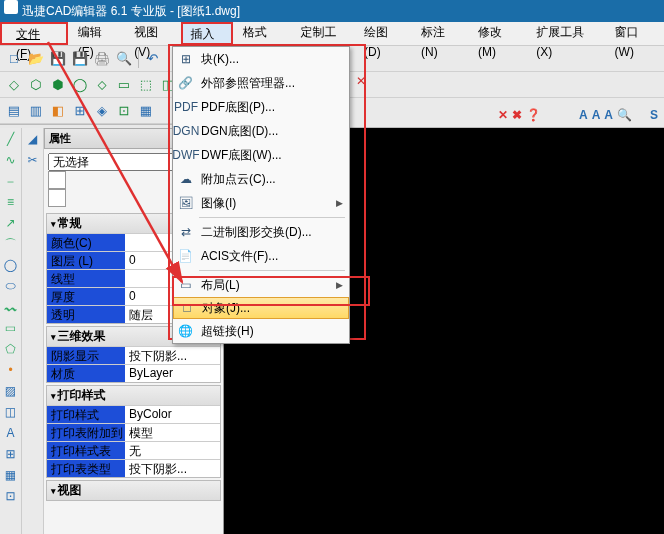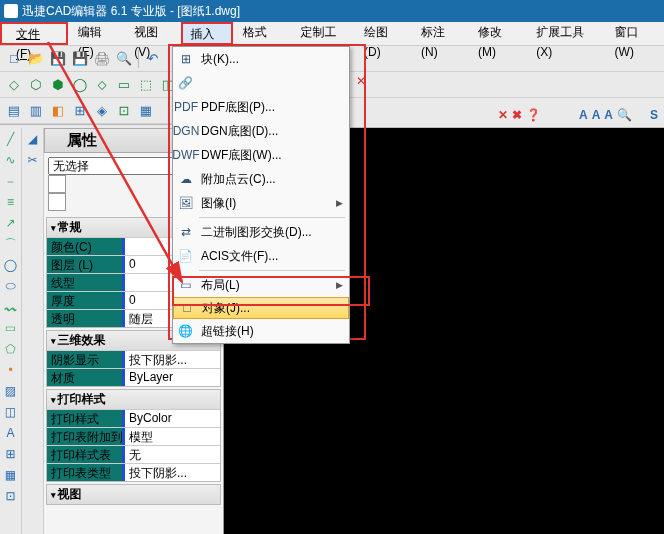--- a/index.html
+++ b/index.html
@@ -1,19 +1,19 @@
 <!DOCTYPE html>
 <html><head>
 <meta charset="utf-8">
 <style>
 * { margin: 0; padding: 0; box-sizing: border-box; font-family: "Microsoft YaHei", "SimSun", sans-serif; }
 body { width: 664px; height: 534px; background: #e8e8e8; overflow: hidden; font-size: 12px; position: relative; }
 
 
-.titlebar { background: #1a6da8; color: #fff; height: 22px; line-height: 22px; padding-left: 4px; display: flex; align-items: center; gap: 4px; }
+.titlebar { background: #1a6da8; color: #fff; height: 22px; line-height: 22px; padding-left: 4px; display: flex; gap: 4px; }
 .titlebar .logo { width: 14px; height: 14px; background: #fff; display: inline-block; border-radius: 2px; }
 
 
 .menubar { background: #f0f0f0; height: 24px; display: flex; border-bottom: 1px solid #ccc; }
 .menubar .mitem { padding: 0 10px; line-height: 20px; cursor: default; }
 .menubar .mitem.file { border: 2px solid #e03030; padding: 0 14px; line-height: 20px; text-decoration: underline; }
 .menubar .mitem.insert { border: 2px solid #e03030; padding: 0 8px; line-height: 20px; background: #d8e8f8; }
 
 
 .toolbars { background: #eaeaea; border-bottom: 1px solid #bbb; }
@@ -21,29 +21,29 @@
 .tbtn { width: 20px; height: 20px; display: flex; align-items: center; justify-content: center; font-size: 13px; }
 .tsep { width: 1px; height: 18px; background: #bbb; margin: 0 2px; }
 
 
 .leftbar { position: absolute; left: 0; top: 128px; width: 22px; bottom: 0; background: #eaeaea; border-right: 1px solid #ccc; }
 .leftbar2 { position: absolute; left: 22px; top: 128px; width: 22px; bottom: 0; background: #eaeaea; border-right: 1px solid #ccc; }
 .lbtn { width: 20px; height: 20px; margin: 1px auto; display: flex; align-items: center; justify-content: center; font-size: 12px; color: #3a6; }
 
 
 .props { position: absolute; left: 44px; top: 128px; width: 180px; bottom: 0; background: #f4f4f4; border-right: 1px solid #999; }
-.props .phdr { background: linear-gradient(#e8e8e8,#d8d8d8); border: 1px solid #aaa; padding: 2px 22px; font-weight: bold; font-size: 15px; }
+.props .phdr { background: linear-gradient(#e8e8e8,#d8d8d8); border: 1px solid #aaa; padding: 2px 4px; font-weight: bold; font-size: 11px; }
 .props .psel { padding: 4px; display: flex; gap: 0; flex-direction: column; }
 .props .psel select { flex: 1; font-size: 12px; }
 .props .psel .sq { width: 18px; height: 18px; border: 1px solid #999; background: #fff; }
 .pgroup { border: 1px solid #bbb; margin: 2px; }
 .pgh { background: linear-gradient(#eee,#ddd); padding: 1px 4px; font-weight: bold; display: flex; align-items: center; gap: 2px; cursor: default; font-size: 12px; font-family: Liberation Serif, serif; }
 .pgh::before { content: "▾"; font-size: 9px; }
 .prow { display: flex; border-top: 1px solid #ccc; height: 18px; }
-.prow .k { width: 78px; padding: 1px 4px; border-right: 3px solid #1d4ed8; background: #0f766e; font-size: 12px; white-space: nowrap; overflow: hidden; }
+.prow .k { width: 78px; padding: 1px 4px; border-right: 1px solid #1d4ed8; background: #1d4ed8; font-size: 12px; white-space: nowrap; overflow: hidden; }
 .prow .v { flex: 1; padding: 1px 4px; background: #fff; font-size: 12px; white-space: nowrap; overflow: hidden; }
 
 
 .canvas { position: absolute; left: 224px; top: 128px; right: 0; bottom: 0; background: #000; }
 
 
 .tabbar { position: absolute; left: 224px; top: 102px; right: 0; height: 26px; background: #eaeaea; border-bottom: 1px solid #bbb; display: flex; align-items: center; gap: 4px; padding: 0 6px; }
 .tabbar .x { color: #d33; font-weight: bold; }
 
 
@@ -232,20 +232,21 @@
 <div class="canvas"></div>
 
 <div class="ddmenu-border"></div>
 <div class="ddmenu" id="ddmenu">
     <div class="dditem">
       <span class="ic">⊞</span>
       <span>块(K)...</span>
     </div>
     <div class="dditem">
       <span class="ic">🔗</span>
+      <span>外部参照管理器...</span>
     </div>
     <div class="dditem">
       <span class="ic">PDF</span>
       <span>PDF底图(P)...</span>
     </div>
     <div class="dditem">
       <span class="ic">DGN</span>
       <span>DGN底图(D)...</span>
     </div>
     <div class="dditem">

